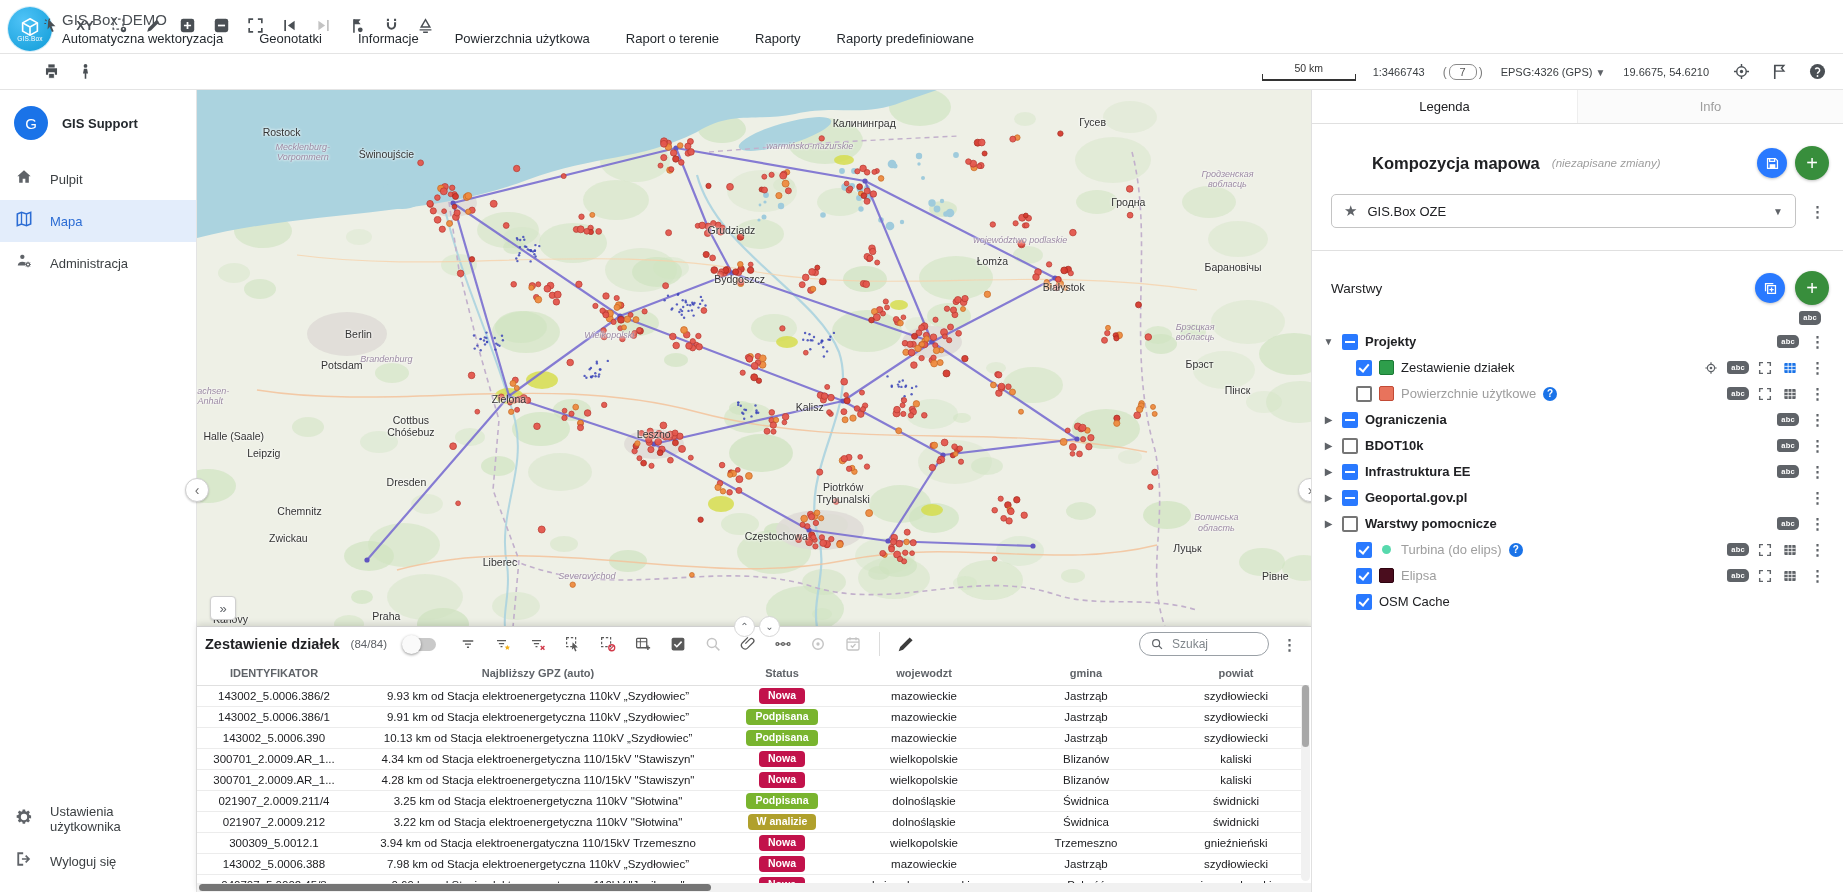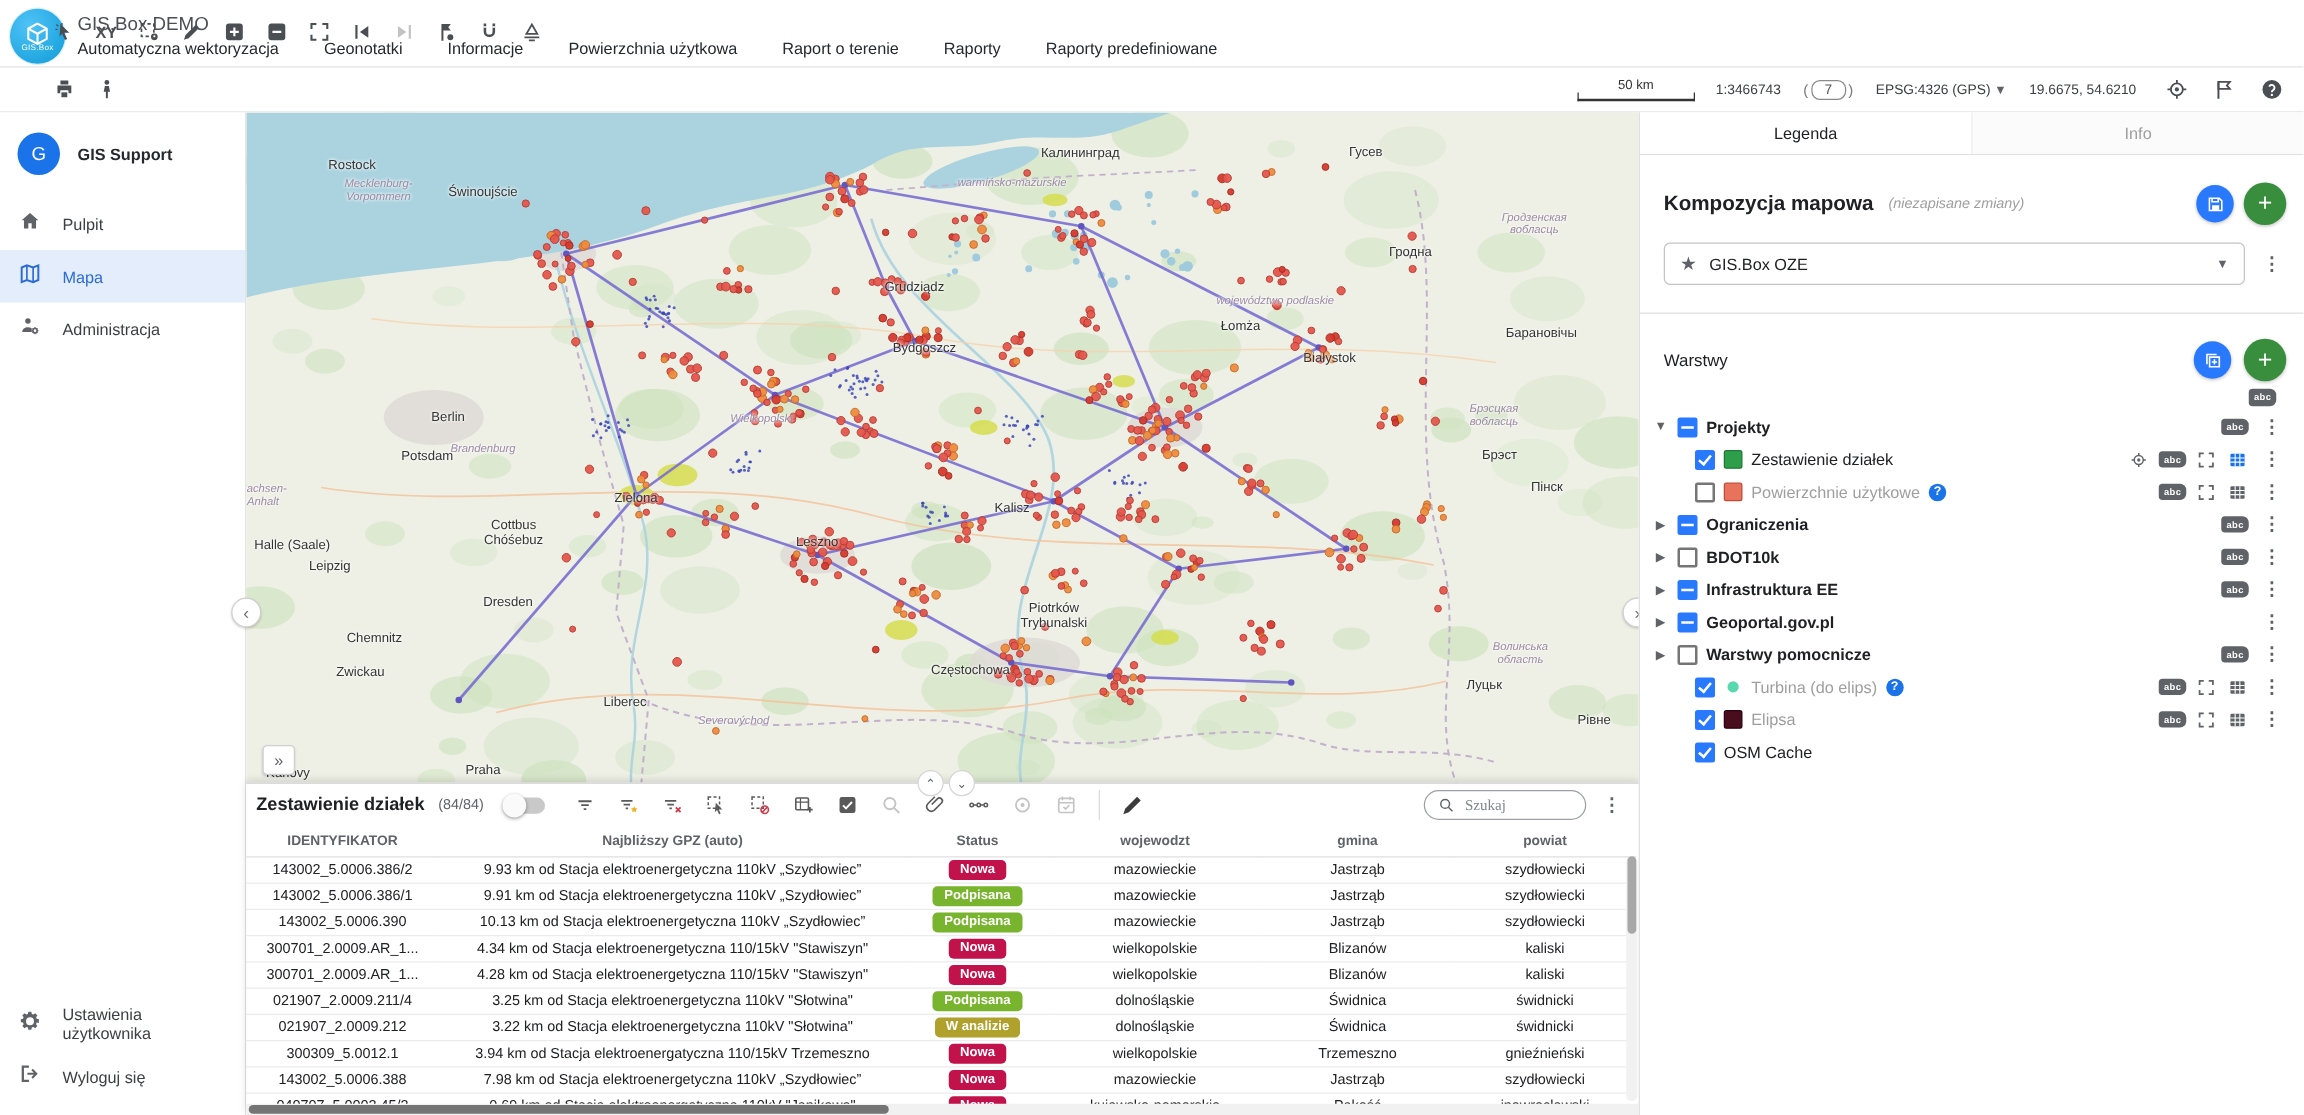--- a/index.html
+++ b/index.html
@@ -57,38 +57,38 @@
   #bp-title{font-size:14.5px;font-weight:bold;color:#202124;white-space:nowrap;}
   #bp-count{font-size:11.5px;color:#5f6368;margin-left:2px;}
   .toggle{width:32px;height:13px;border-radius:8px;background:#c9c9c9;position:relative;margin:0 10px 0 8px;cursor:pointer;flex:0 0 auto;}
   .toggle .knob{position:absolute;left:-2px;top:-3px;width:19px;height:19px;border-radius:50%;background:#fafafa;box-shadow:0 1px 3px rgba(0,0,0,.4);}
   .bp-btn{width:26px;height:26px;display:flex;align-items:center;justify-content:center;background:none;border:none;cursor:pointer;color:#5a5a5a;padding:0;}
   .bp-btn svg{width:18px;height:18px;}
   .bp-btn.light{color:#c4c4c4;}
   .bp-btn.big svg{width:22px;height:22px;}
   #bp-search{margin-left:auto;display:flex;align-items:center;border:1px solid #9aa0a6;border-radius:15px;height:24px;padding:0 10px;gap:6px;width:130px;box-sizing:border-box;color:#5f6368;}
   #bp-search svg{width:14px;height:14px;flex:0 0 auto;}
-  #bp-search input{border:none;outline:none;font-size:12px;width:100%;color:#6d28d9;background:transparent;font-family:Liberation Serif, serif;}
+  #bp-search input{border:none;outline:none;font-size:12px;width:100%;color:#6d28d9;background:transparent;font-family:Liberation Sans, sans-serif;}
   #bp-search input::placeholder{color:#80868b;}
   .kebab{background:none;border:none;color:#5f6368;font-size:15px;font-weight:bold;cursor:pointer;line-height:1;padding:2px 4px;}
   #bp-table{width:1100px;border-collapse:collapse;table-layout:fixed;}
   #bp-table th{font-size:11px;color:#5f6368;font-weight:bold;height:22px;border-bottom:1px solid #e0e0e0;text-align:center;white-space:nowrap;overflow:hidden;}
   #bp-table td{font-size:11.5px;color:#202124;height:20px;border-bottom:1px solid #ececec;text-align:center;white-space:nowrap;overflow:hidden;padding:0 4px;}
   .status-pill{display:inline-block;border-radius:4px;color:#fff;font-size:10.5px;font-weight:bold;padding:2px 9px;line-height:1.1;}
   #vscroll{position:absolute;right:1px;top:58px;width:9px;height:196px;background:#f1f1f1;border-radius:5px;}
   #vscroll .thumb{position:absolute;top:0;left:1px;width:7px;height:62px;background:#a8a8a8;border-radius:4px;}
   #hscroll{position:absolute;left:0;bottom:0;width:100%;height:9px;background:#f1f1f1;}
   #hscroll .thumb{position:absolute;left:2px;top:1px;width:46%;height:7px;background:#757575;border-radius:4px;}
   
   #right-panel{position:absolute;left:1311px;top:90px;width:532px;height:802px;background:#fff;border-left:1px solid #e0e0e0;box-sizing:border-box;}
   #rp-tabs{display:flex;height:33px;border-bottom:1px solid #e0e0e0;}
   .rp-tab{flex:1;display:flex;align-items:center;justify-content:center;font-size:13px;cursor:pointer;color:#9e9e9e;background:#fbfbfb;border-left:1px solid #eee;}
   .rp-tab.active{color:#202124;background:#fff;border-left:none;}
   #composition-row{display:flex;align-items:center;padding:22px 14px 10px 19px;gap:8px;}
-  #composition-title{font-size:16.5px;font-weight:bold;color:#202124;}
+  #composition-title{font-size:16.5px;font-weight:bold;color:#202124;margin-left:41px;}
   #composition-hint{font-size:11.5px;color:#9e9e9e;font-style:italic;margin-left:4px;flex:1;}
   .round-btn{border:none;border-radius:50%;color:#fff;display:flex;align-items:center;justify-content:center;cursor:pointer;box-shadow:0 1px 3px rgba(0,0,0,.25);padding:0;}
   .round-btn.blue{width:30px;height:30px;background:#2979ff;}
   .round-btn.green{width:34px;height:34px;background:#388e3c;font-size:20px;line-height:1;}
   .round-btn svg{width:17px;height:17px;}
   #select-row{display:flex;align-items:center;padding:4px 14px 0 19px;gap:10px;}
   #comp-select{flex:1;height:34px;border:1px solid #c4c4c4;border-radius:5px;display:flex;align-items:center;padding:0 12px;gap:10px;cursor:pointer;box-sizing:border-box;}
   #comp-select .star{color:#5f6368;font-size:15px;}
   #comp-select .val{font-size:13px;color:#202124;flex:1;}
   #rp-divider{height:1px;background:#e0e0e0;margin:22px 0 0 0;}

